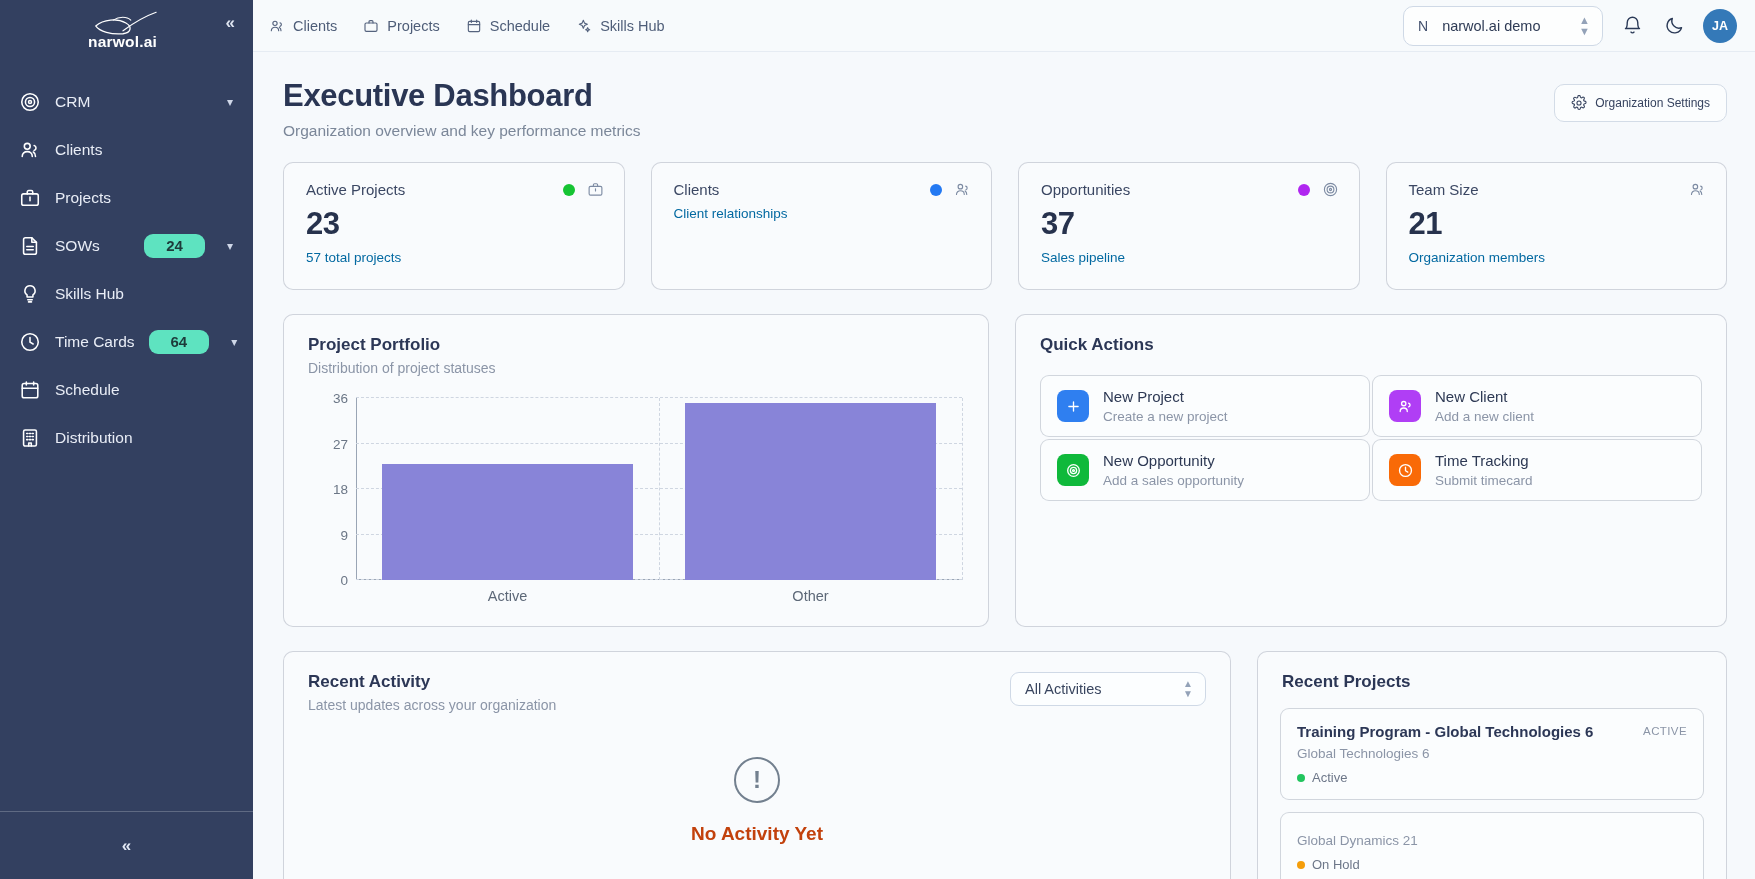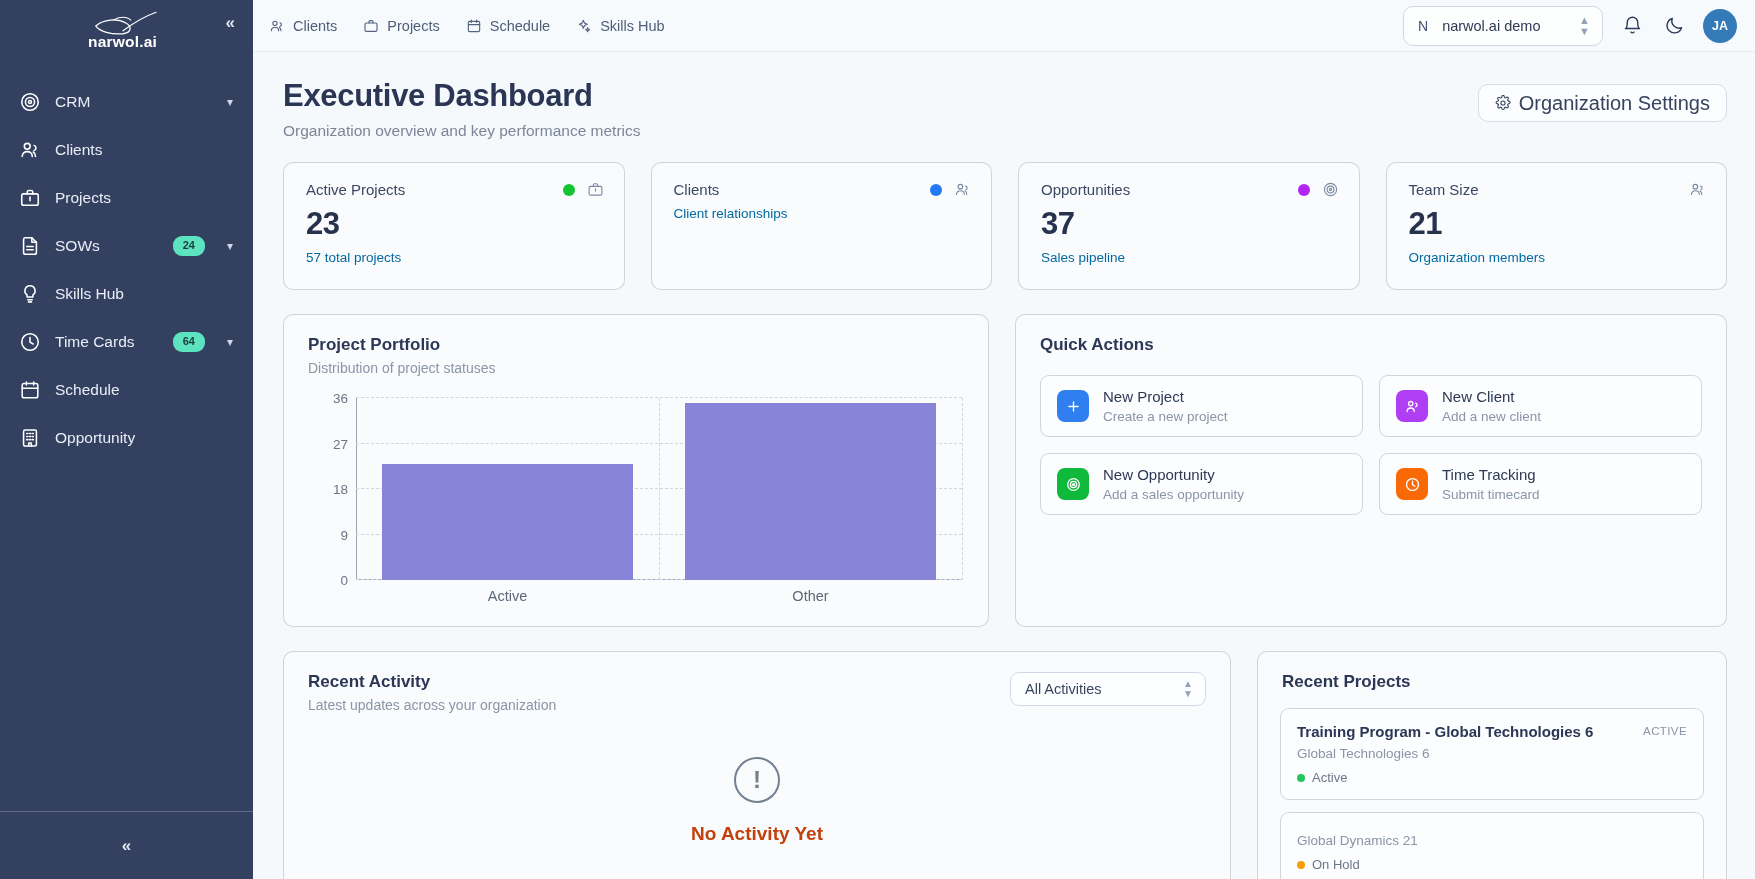--- a/index.html
+++ b/index.html
@@ -33,22 +33,22 @@
   .sb-nav { margin-top: 16px; flex: 1 1 auto; }
   .sb-item {
     display: flex; align-items: center;
     height: 48px; padding: 0 20px 0 18px; gap: 14px;
     color: #e9edf6; font-size: 15.5px; cursor: pointer;
   }
   .sb-item .ico { width: 23px; height: 23px; flex: 0 0 23px; display:flex; align-items:center; justify-content:center;}
   .sb-item .ico svg { width: 22px; height: 22px; stroke: #ffffff; fill: none; stroke-width: 1.7; stroke-linecap: round; stroke-linejoin: round;}
   .sb-label { flex: 1 1 auto; white-space: nowrap; }
   .sb-badge {
-    background: #5ee3c0; color: #1d3b3a; font-size: 11px; font-weight: 600;
-    border-radius: 9px; padding: 3px 10px; line-height: 1.2;
+    background: #5ee3c0; color: #1d3b3a; font-size: 15px; font-weight: 600;
+    border-radius: 9px; padding: 3px 22px; line-height: 1.2;
   }
   .sb-chev { color: #cfd7e8; font-size: 12px; margin-left: 8px; }
   .sb-foot {
     height: 68px; border-top: 1px solid rgba(255,255,255,.22);
     display: flex; align-items: center; justify-content: center;
     cursor: pointer; color: #e3e9f5; font-size: 17px; font-weight: 700;
   }
 
   
   .main { flex: 1 1 auto; height: 879px; background: #f6f9fc; display:flex; flex-direction:column; overflow:hidden;}
@@ -82,21 +82,21 @@
   }
 
   .content { flex: 1 1 auto; padding: 26px 28px 0 30px; overflow: hidden; }
   .page-head { display: flex; align-items: flex-start; }
   .page-title { font-size: 31px; font-weight: 700; color: #2a3654; letter-spacing: -0.3px;}
   .page-sub { font-size: 15.5px; color: #7b8799; margin-top: 8px; }
   .settings-btn {
     margin-left: auto; margin-top: 6px;
     display: flex; align-items: center; gap: 8px;
     border: 1px solid #d3dce7; background: #fbfdfe; border-radius: 10px;
-    height: 38px; padding: 0 16px; font-size: 20px; color:#36435f; cursor:pointer;
+    height: 38px; padding: 0 16px; font-size: 12px; color:#36435f; cursor:pointer;
   }
   .settings-btn svg { width: 16px; height:16px; stroke:#36435f; fill:none; stroke-width:1.6;}
 
   
   .stats { display: grid; grid-template-columns: repeat(4, 1fr); gap: 26px; margin-top: 22px; }
   .stat-card {
     background: #f9fbfd; border: 1px solid #2f3c5a33; border-radius: 10px;
     padding: 18px 20px 20px 22px; height: 128px;
   }
   .stat-top { display:flex; align-items:center; }
@@ -119,21 +119,21 @@
   .grid-h { position:absolute; left:0; right:0; border-top: 1px dashed #cfd6e1; }
   .grid-v { position:absolute; top:0; bottom:0; border-left: 1px dashed #cfd6e1; }
   .axis-y-line { position:absolute; left:0; top:0; bottom:0; border-left:1px solid #9aa5b5; }
   .axis-x-line { position:absolute; left:0; right:0; bottom:0; border-bottom:1px solid #9aa5b5; }
   .ytick { position:absolute; right: 100%; margin-right: 8px; transform: translateY(-50%);
            font-size: 13.5px; color:#6b7686; white-space:nowrap;}
   .bar { position:absolute; bottom:0; background:#8884d8; }
   .xtick { position:absolute; transform: translateX(-50%); top: 100%; margin-top: 8px;
            font-size: 14.5px; color:#5d6878; white-space:nowrap;}
 
-  .qa-grid { display:grid; grid-template-columns: 1fr 1fr; gap: 16px; padding: 20px 24px 24px 24px; }
+  .qa-grid { display:grid; grid-template-columns: 1fr 1fr; gap: 2px; padding: 20px 24px 24px 24px; }
   .qa-card {
     display:flex; align-items:center; gap: 14px;
     border:1px solid #2f3c5a33; border-radius: 9px; padding: 14px 16px; cursor:pointer;
     background:#fbfdfe; height: 62px;
   }
   .qa-icon { width: 32px; height: 32px; border-radius: 8px; display:flex; align-items:center; justify-content:center; flex:0 0 32px;}
   .qa-icon svg { width:17px; height:17px; stroke:#fff; fill:none; stroke-width:1.9; stroke-linecap:round; stroke-linejoin:round;}
   .qa-t { font-size: 15px; color:#2d3954; font-weight:500; }
   .qa-s { font-size: 13.5px; color:#8b95a7; margin-top:3px; }
 
@@ -266,21 +266,21 @@
       </div>
 
       <div class="sb-item">
         <span class="ico">
           <svg viewBox="0 0 24 24">
               <rect x="5" y="3.2" width="14" height="17.6" rx="1.6"></rect>
               <path d="M8.4 7h1.2M11.4 7h1.2M14.4 7h1.2M8.4 10.4h1.2M11.4 10.4h1.2M14.4 10.4h1.2M8.4 13.8h1.2M11.4 13.8h1.2M14.4 13.8h1.2"></path>
               <path d="M10.6 20.8v-3.4h2.8v3.4"></path>
             </svg>
         </span>
-        <span class="sb-label">Opportunity</span>
+        <span class="sb-label">Distribution</span>
       </div>
 
     </nav>
 
     <div class="sb-foot">«</div>
   </aside>
 
   <div class="main">
 
     <header class="topbar">

